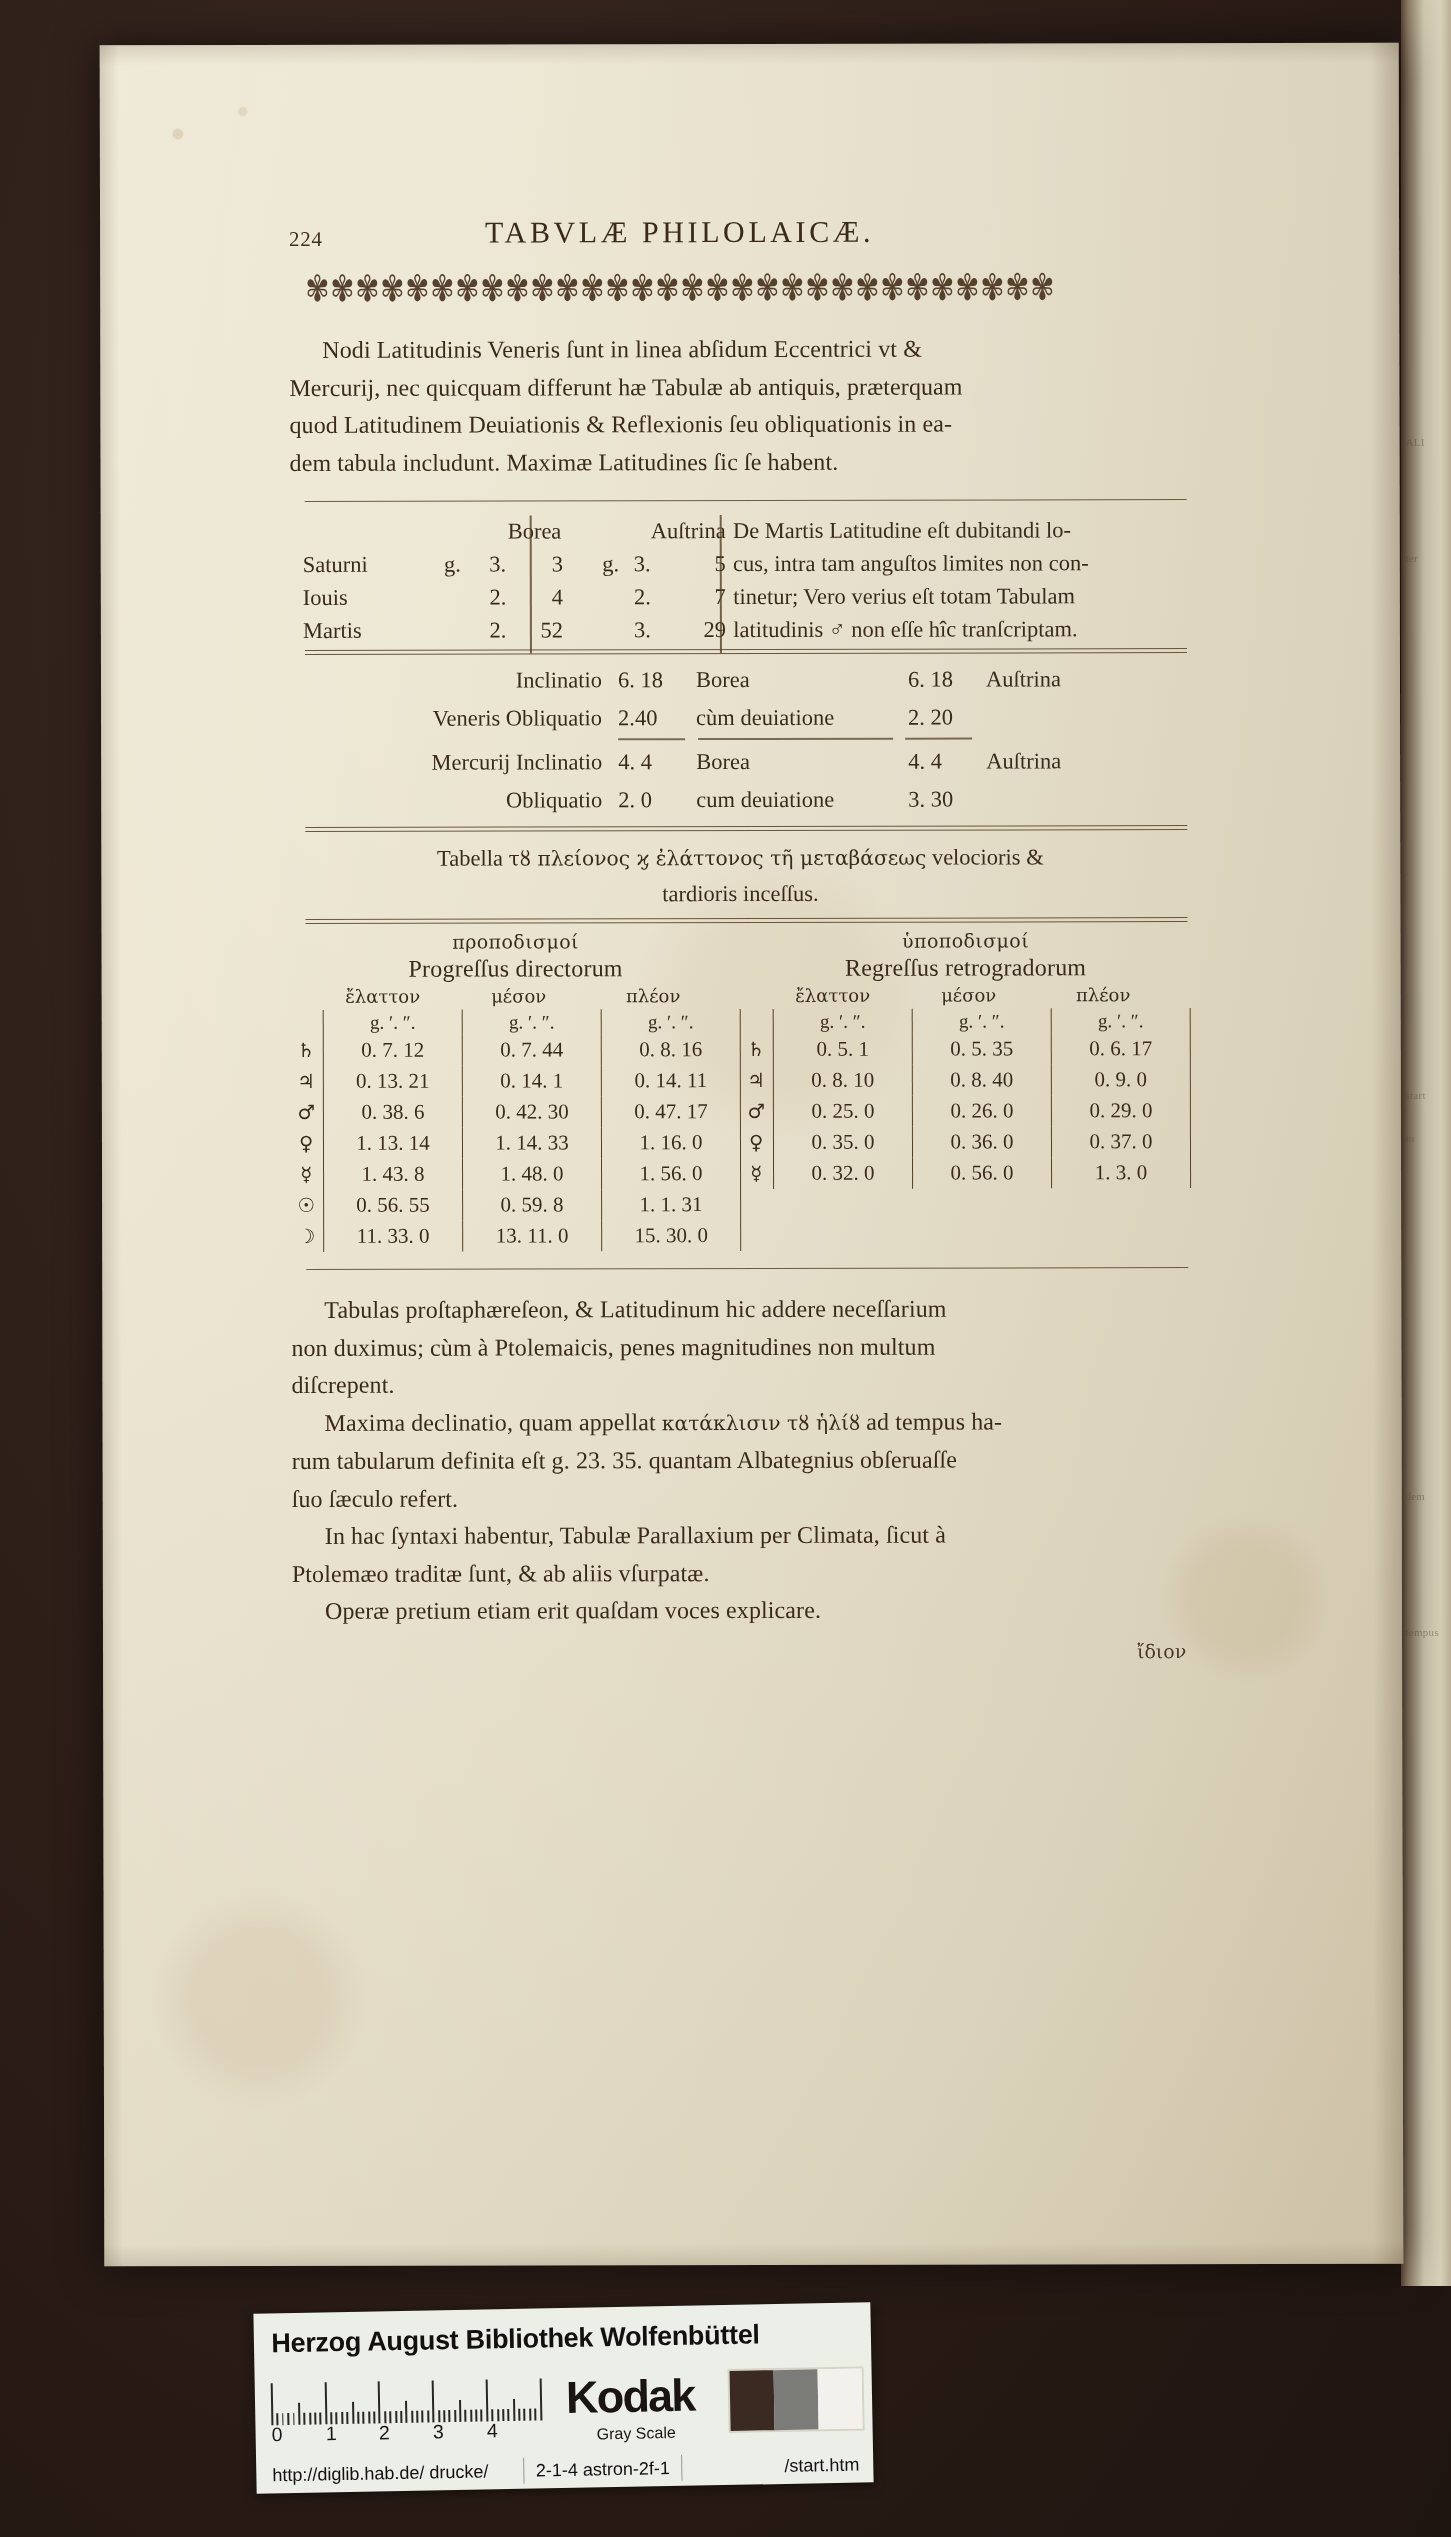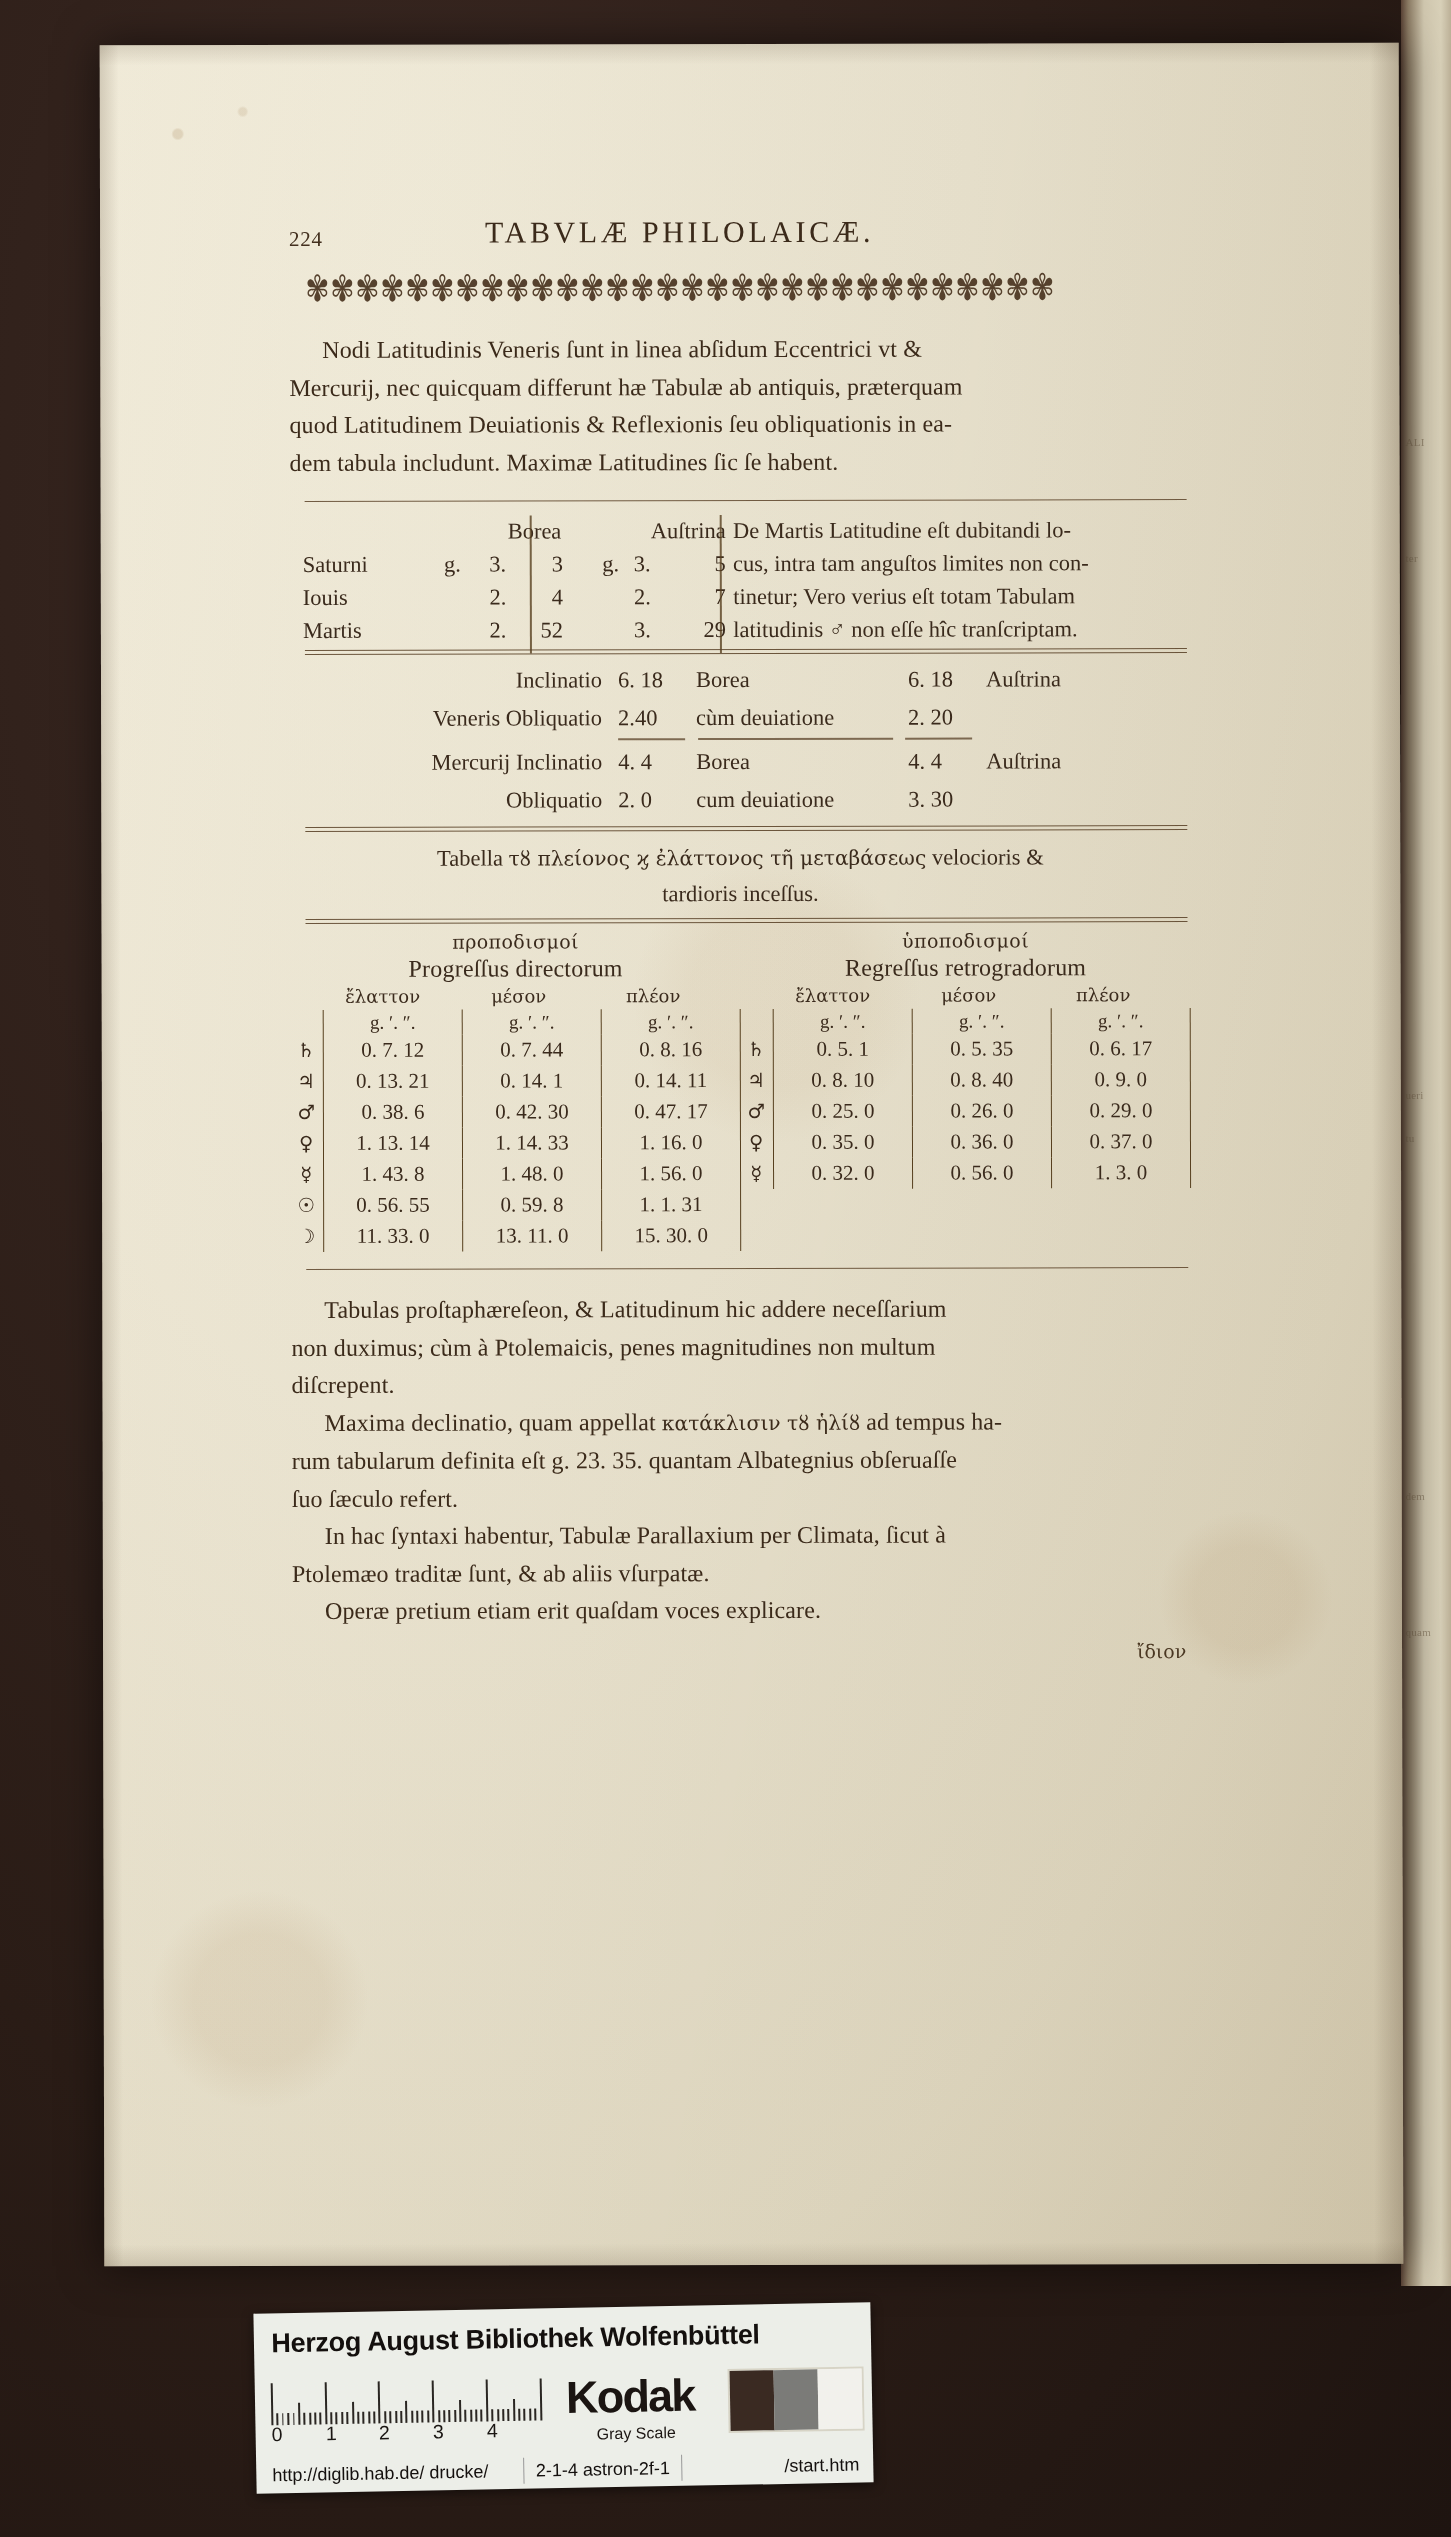--- a/index.html
+++ b/index.html
@@ -332,24 +332,24 @@
   .urlbar .u3 { position: absolute; left: 528px; white-space: nowrap; }
 </style>
 </head>
 <body>
 
 <div class="scan-bg"></div>
 
 <div class="gutter-page">
   <div class="ghost" style="top:436px">ALI</div>
   <div class="ghost" style="top:552px">ter</div>
-  <div class="ghost" style="top:1089px">ueri</div>
+  <div class="ghost" style="top:1089px">start</div>
   <div class="ghost" style="top:1132px">tu</div>
   <div class="ghost" style="top:1490px">dem</div>
-  <div class="ghost" style="top:1626px">quam</div>
+  <div class="ghost" style="top:1626px">tempus</div>
 </div>
 
 <div class="leaf">
   <div class="typeblock">
 
     <div class="runhead">
       <div class="folio">224</div>
       <div class="head-title">TABVLÆ PHILOLAICÆ.</div>
     </div>
 

